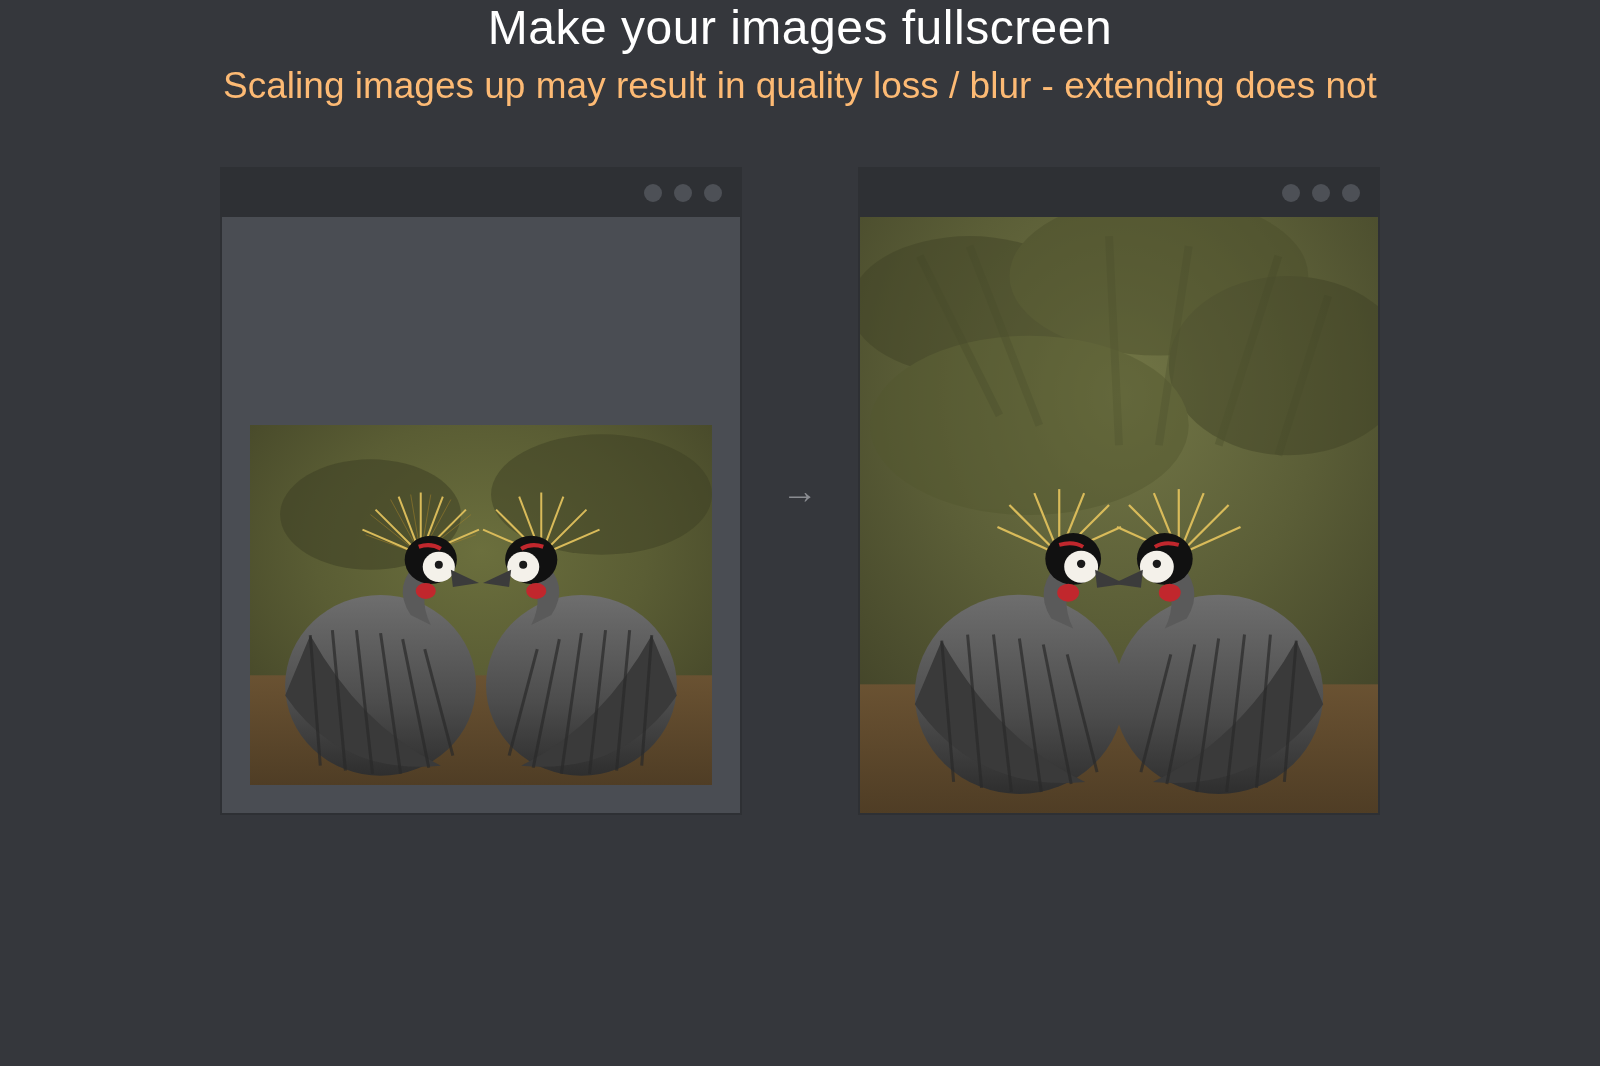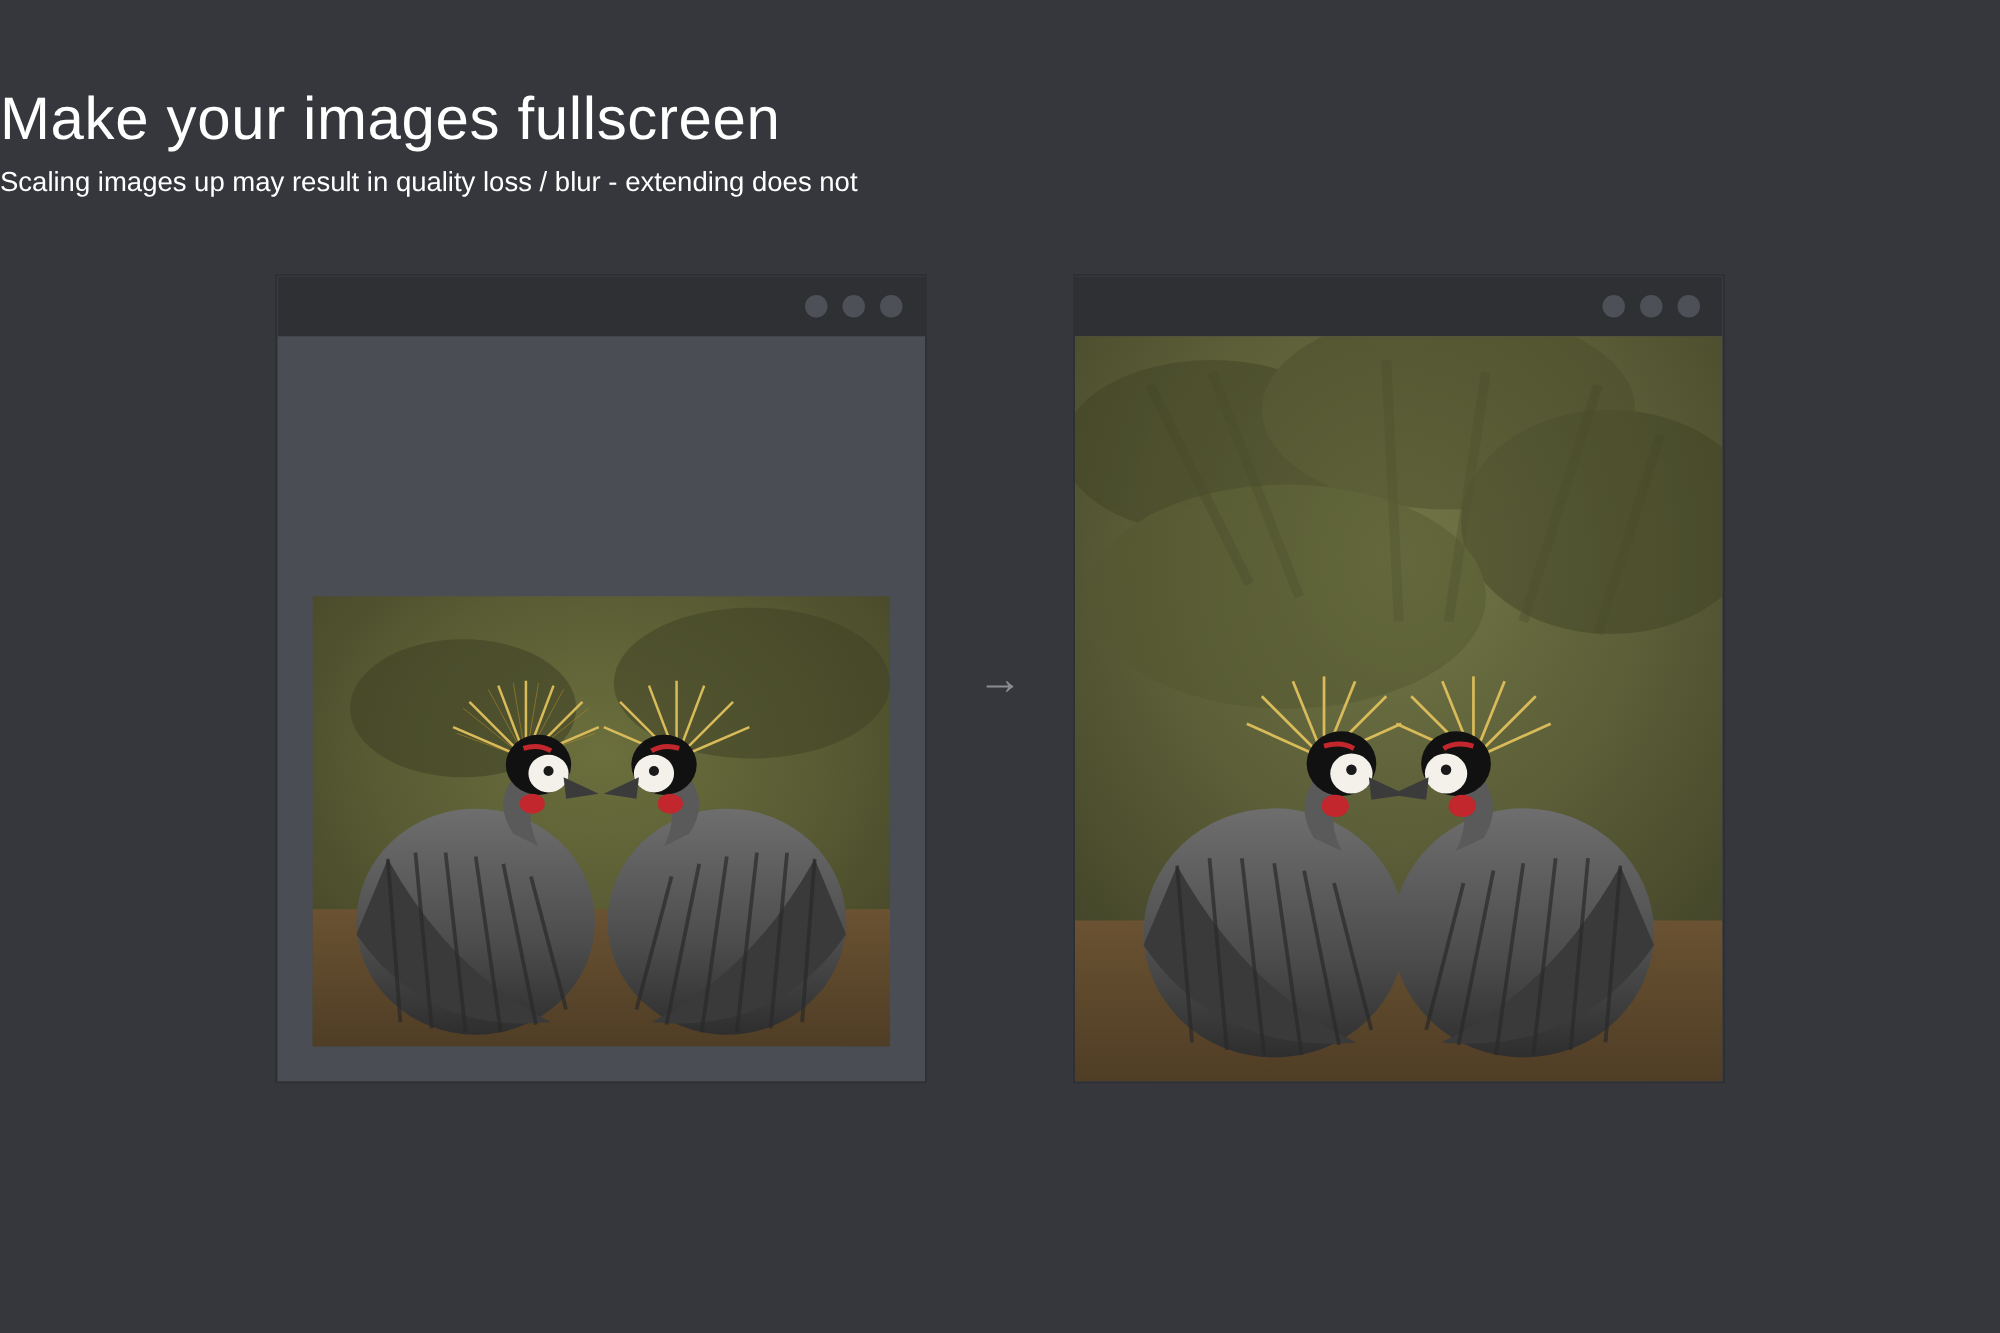--- a/index.html
+++ b/index.html
@@ -4,32 +4,31 @@
 <style>
   * { margin: 0; padding: 0; box-sizing: border-box; }
   body {
     width: 1600px;
     height: 1066px;
     background: #35373c;
     font-family: "Segoe UI", -apple-system, Helvetica, Arial, sans-serif;
     overflow: hidden;
   }
   .wrap {
-    text-align: left;
-    padding-top: 68px;
+    text-align: center;
   }
   .title {
     color: #ffffff;
     font-size: 48px;
     font-weight: 400;
     letter-spacing: 0.5px;
   }
   .subtitle {
-    color: #ffffff;
-    font-size: 22px;
+    color: #fdba74;
+    font-size: 37px;
     font-weight: 400;
     margin-top: 10px;
   }
   .panels {
     display: flex;
     justify-content: center;
     align-items: center;
     margin-top: 60px;
     gap: 40px;
   }

